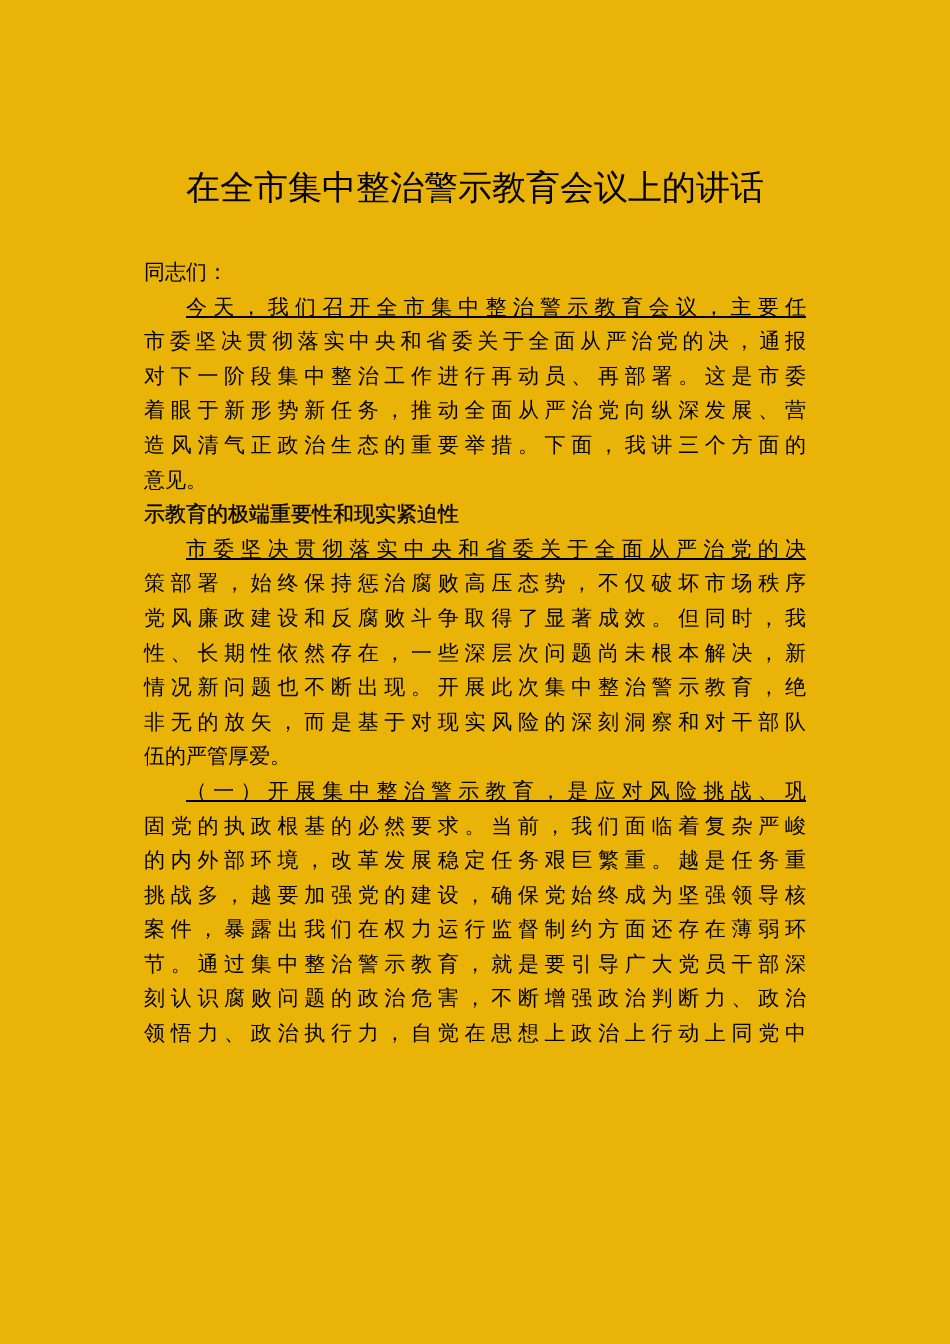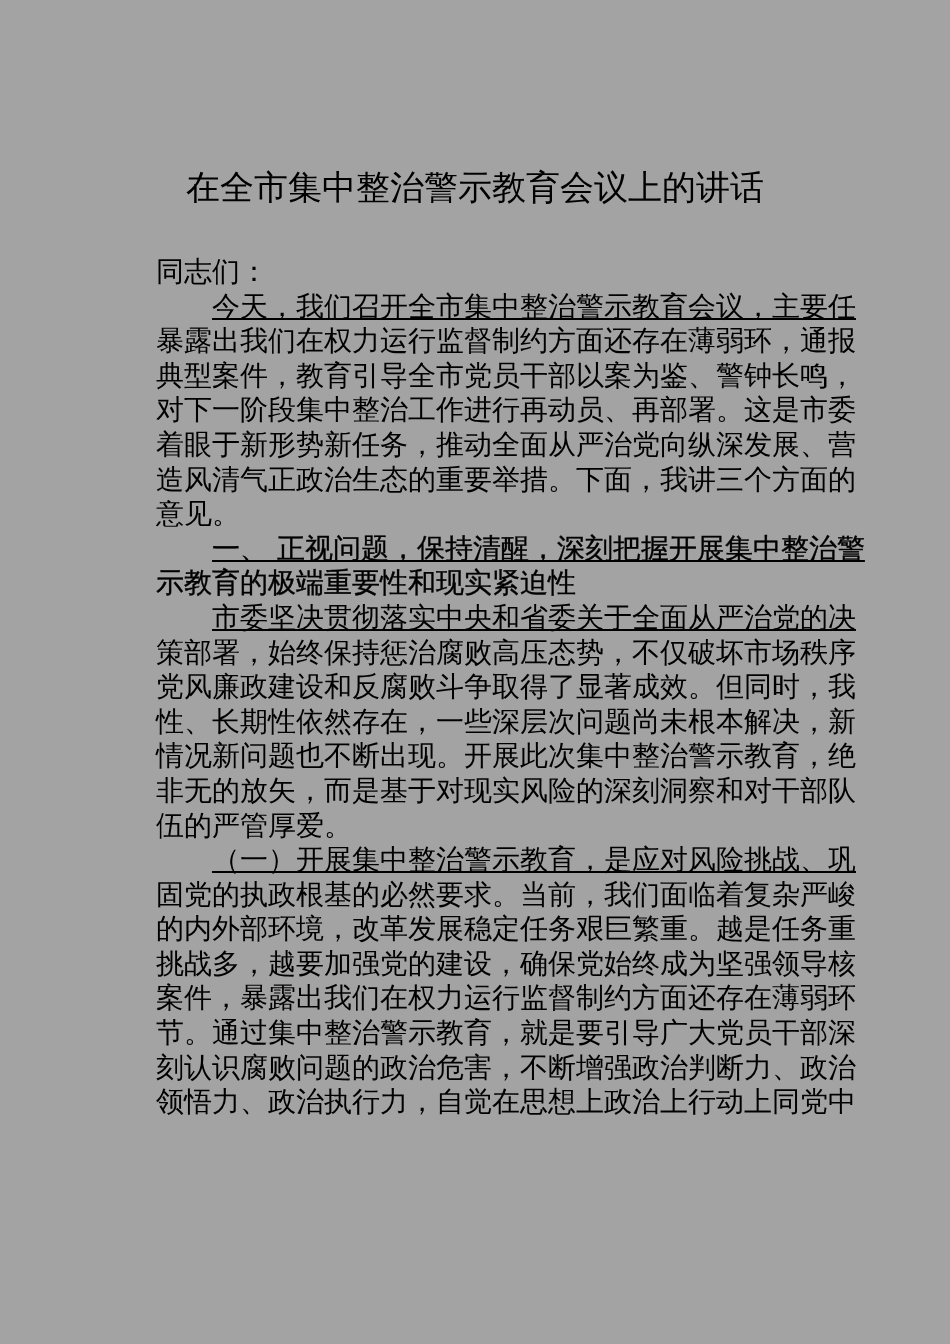--- a/index.html
+++ b/index.html
@@ -1,55 +1,53 @@
 <!DOCTYPE html>
 <html><head>
   <meta charset="utf-8">
   <style>
     html, body { margin: 0; padding: 0; background: #ffffff; }
     body { width: 950px; height: 1344px; position: relative; overflow: hidden; }
-    .page { position: absolute; left: 0; top: 0; width: 950px; height: 1344px; background: #a3a3a3; }
+    .page { position: absolute; left: 0; top: 0; width: 950px; height: 1344px; background: #eab308; }
     .title {
       position: absolute; left: 0; top: 162px; width: 950px; text-align: center;
       font-family: "DejaVu Sans", "Liberation Sans", sans-serif;
       font-size: 34px; line-height: 50px; color: #000; letter-spacing: 0px;
     }
     .body {
-      position: absolute; left: 156px; top: 255px; width: 662px;
+      position: absolute; left: 144px; top: 255px; width: 662px;
       font-family: "DejaVu Sans", "Liberation Sans", sans-serif;
-      font-size: 28px; line-height: 34.6px; color: #000;
+      font-size: 21px; line-height: 34.6px; color: #000;
       text-align: justify; text-justify: inter-character;
     }
     .body p { margin: 0; padding: 0; }
     .indent { text-indent: 2em; text-decoration: underline; }
     .heading { font-weight: normal; color: #000; -webkit-text-stroke: 0.35px #000; }
     .line { display: block; white-space: nowrap; text-align-last: justify; text-align: justify; }
     .line.last { text-align-last: left; }
   </style>
 </head>
 <body>
 
 <div class="page">
   <div class="title">在全市集中整治警示教育会议上的讲话</div>
 
   <div class="body">
     <p class="line last">同志们：</p>
 
     <div>
       <span class="line indent">今天，我们召开全市集中整治警示教育会议，主要任</span>
-      <span class="line">暴露出我们在权力运行监督制约方面还存在薄弱环，通报</span>
-      <span class="line">典型案件，教育引导全市党员干部以案为鉴、警钟长鸣，</span>
+      <span class="line">市委坚决贯彻落实中央和省委关于全面从严治党的决，通报</span>
       <span class="line">对下一阶段集中整治工作进行再动员、再部署。这是市委</span>
       <span class="line">着眼于新形势新任务，推动全面从严治党向纵深发展、营</span>
       <span class="line">造风清气正政治生态的重要举措。下面，我讲三个方面的</span>
       <span class="line last">意见。</span>
     </div>
 
     <div class="heading">
-      <span class="line indent">一、  正视问题，保持清醒，深刻把握开展集中整治警</span>
       <span class="line last">示教育的极端重要性和现实紧迫性</span>
     </div>
 
     <div>
       <span class="line indent">市委坚决贯彻落实中央和省委关于全面从严治党的决</span>
       <span class="line">策部署，始终保持惩治腐败高压态势，不仅破坏市场秩序</span>
       <span class="line">党风廉政建设和反腐败斗争取得了显著成效。但同时，我</span>
       <span class="line">性、长期性依然存在，一些深层次问题尚未根本解决，新</span>
       <span class="line">情况新问题也不断出现。开展此次集中整治警示教育，绝</span>
       <span class="line">非无的放矢，而是基于对现实风险的深刻洞察和对干部队</span>

